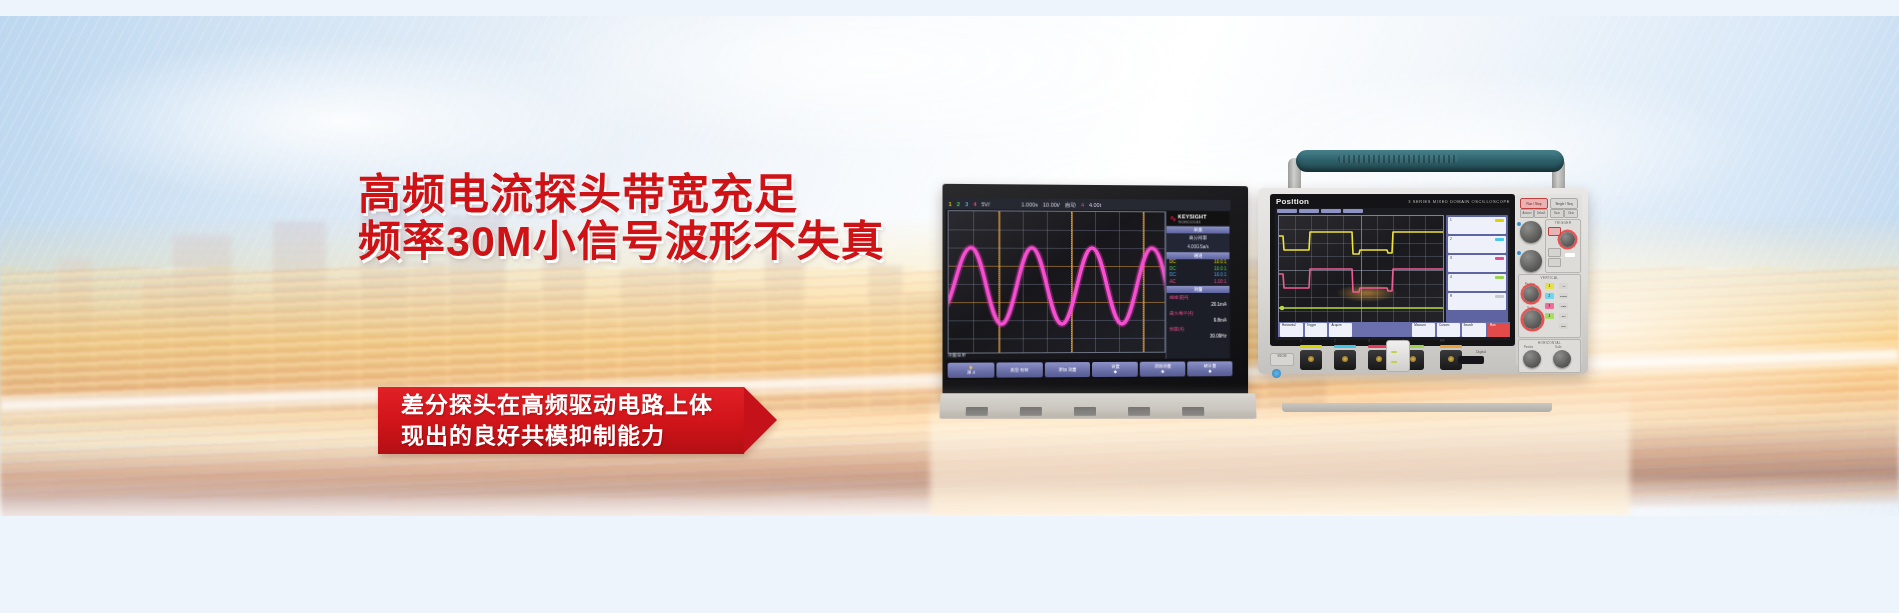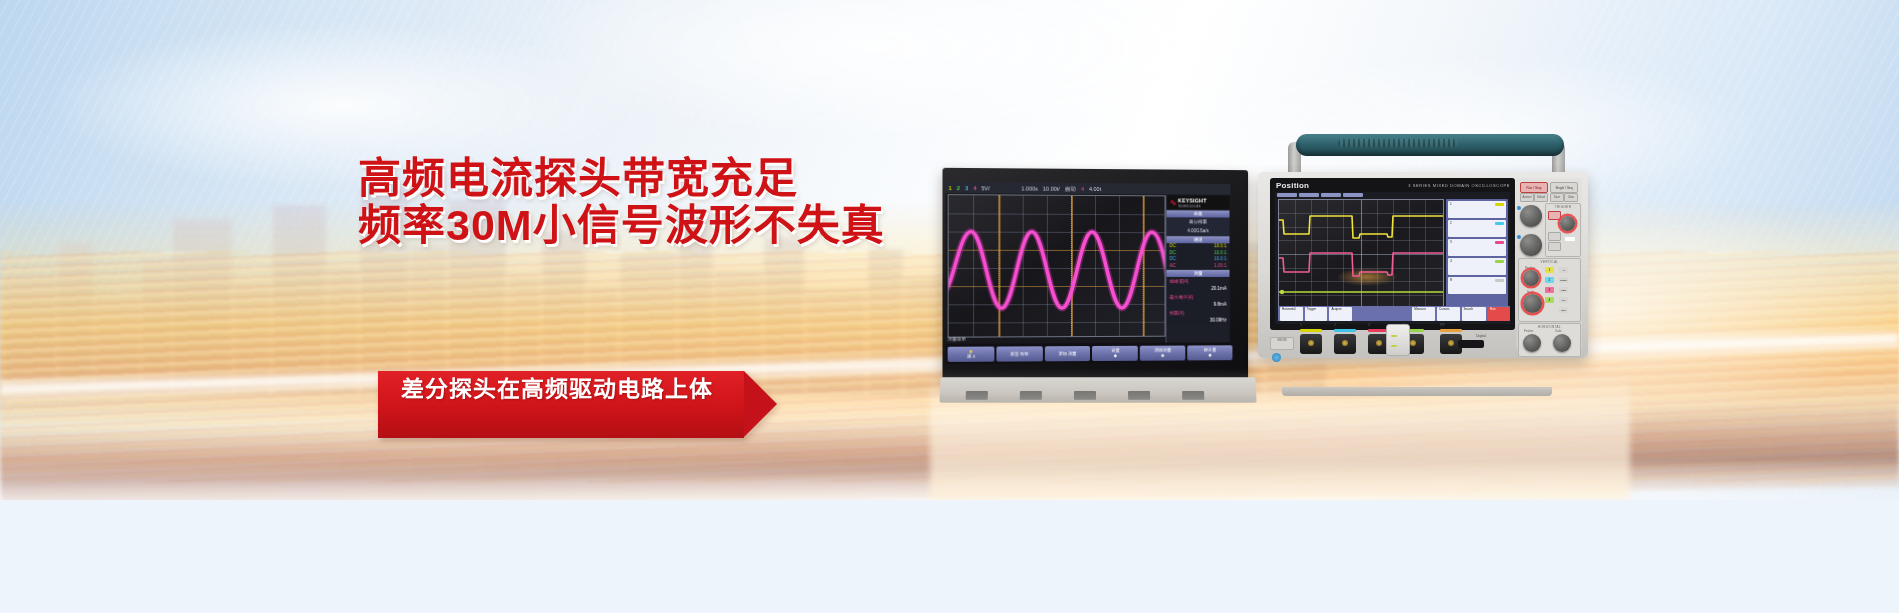--- a/index.html
+++ b/index.html
@@ -2,21 +2,21 @@
 <html lang="zh-CN"><head>
 <meta charset="utf-8">
 <title>Banner</title>
 <style>
   html,body{margin:0;padding:0;}
   body{
     width:1899px;height:613px;overflow:hidden;
     font-family:"Liberation Sans","DejaVu Sans",sans-serif;
     background:#eef4fb;
   }
-  .stage{position:relative;width:1899px;height:500px;overflow:hidden;}
+  .stage{position:relative;width:1899px;height:500px;overflow:hidden;margin-top:16px;}
 
   
   .bg-sky{
     position:absolute;inset:0;
     background:
       linear-gradient(175deg,rgba(255,255,255,0) 55%,rgba(255,255,255,.85) 75%,rgba(255,255,255,.2) 100%),
       linear-gradient(110deg,#bcd7ef 0%,#d3e4f4 14%,#eaf1f8 30%,#f7fafd 45%,#ffffff 58%,#f3f7fb 70%,#d9e8f7 86%,#b9d4ee 100%);
   }
   .bg-cloud{
     position:absolute;left:0;right:0;top:0;height:330px;
@@ -345,20 +345,21 @@
   <div class="bg-whitewash"></div>
   <div class="bg-rightglow"></div>
 
   <div class="copy">
     <div class="headline">高频电流探头带宽充足</div>
     <div class="headline">频率30M小信号波形不失真</div>
   </div>
 
   <div class="ribbon">
     <div class="ribbon-text">差分探头在高频驱动电路上体</div>
+    <div class="ribbon-text" style="padding-top:0;">现出的良好共模抑制能力</div>
   </div>
 
   <div class="ks">
     <div class="ks-bezel">
 
       <div class="ks-screen">
 
         <div class="ks-topbar">
           <span class="ks-ch" style="color:#d6d400">1</span>
           <span class="ks-ch" style="color:#49d24f">2</span>

